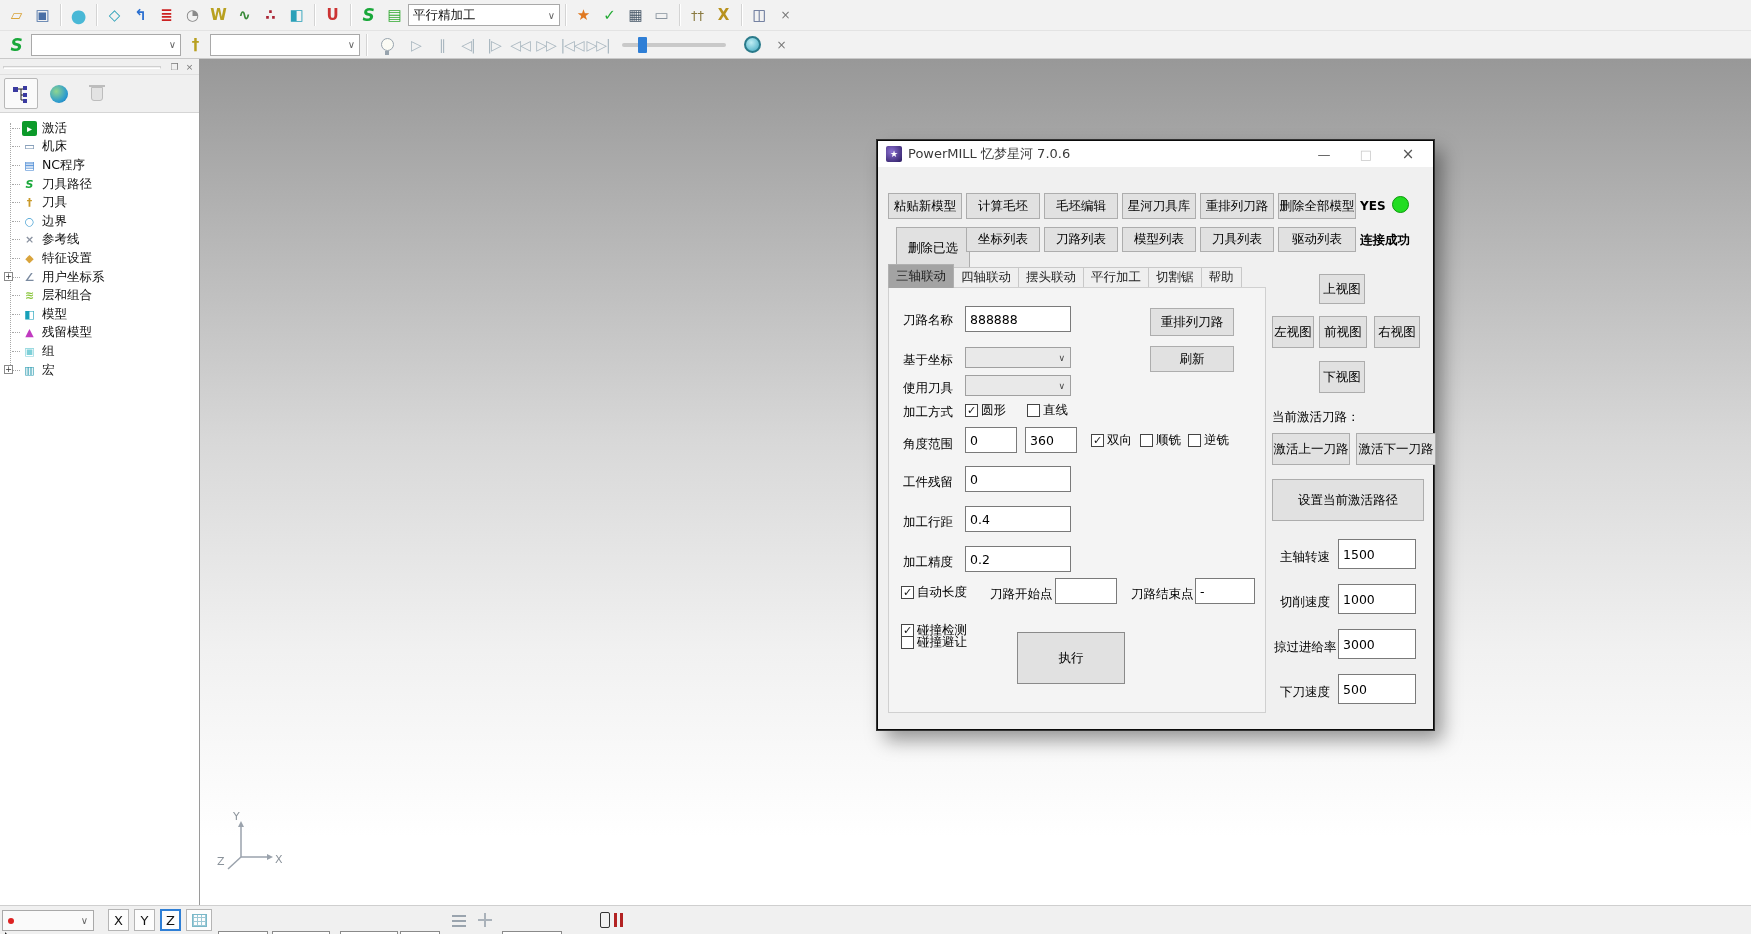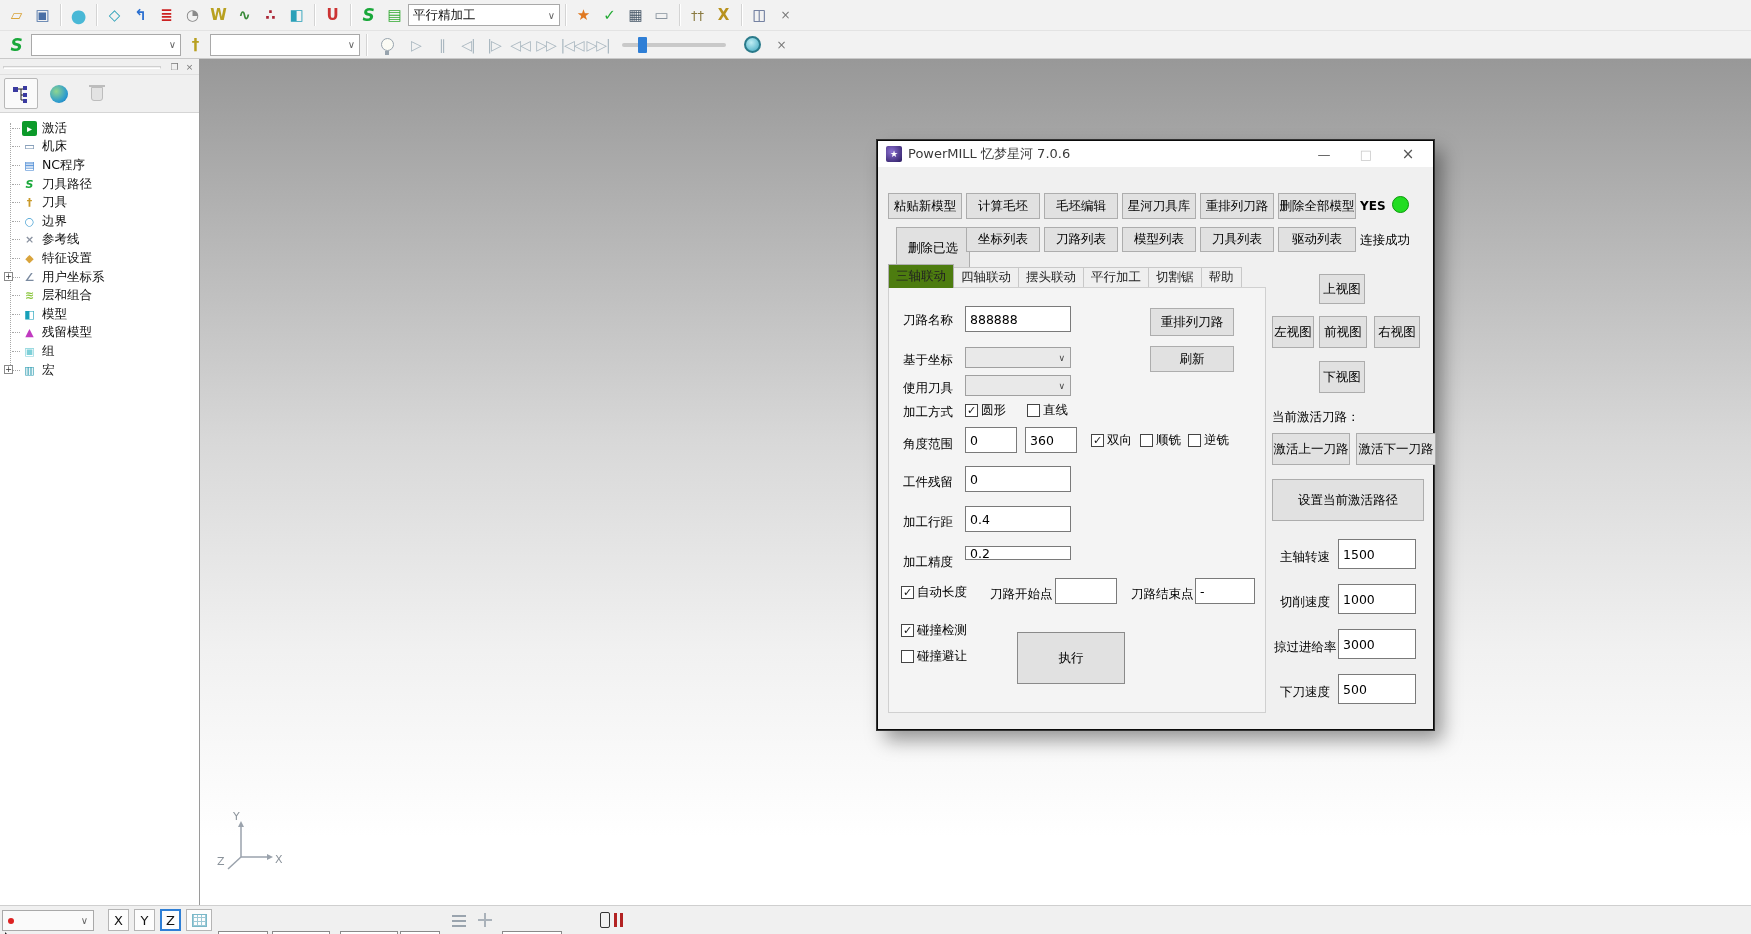--- a/index.html
+++ b/index.html
@@ -107,21 +107,21 @@
     align-items:center;padding-left:12px;gap:19px;border-bottom:1px solid #ececec;}
   .dlg-menu span{font-size:12.5px;color:#222;}
   .wbtn{position:absolute;background:#e1e1e1;border:1px solid #adadad;font-size:12.5px;color:#000;
     display:flex;align-items:center;justify-content:center;cursor:default;}
   .magenta{color:#ff00ff;font-weight:bold;}
   .ledgreen{position:absolute;width:17px;height:17px;border-radius:50%;background:#22dd22;border:1px solid #0a9a0a;}
   .tabs{position:absolute;left:10px;top:124px;height:23px;display:flex;align-items:flex-end;}
   .tab{height:21px;background:#efefef;border:1px solid #c8c8c8;border-left:none;font-size:12.5px;color:#222;
     display:flex;align-items:center;padding:0 7px;}
   .tab.first{border-left:1px solid #c8c8c8;}
-  .tab.active{height:24px;background:#4d7c0f;border:1px solid #b0b0b0;border-bottom:none;z-index:2;}
+  .tab.active{height:24px;background:#a3a3a3;border:1px solid #b0b0b0;border-bottom:none;z-index:2;}
   .content{position:absolute;left:10px;top:146px;width:378px;height:426px;background:#f4f4f4;border:1px solid #d0d0d0;}
   .lbl{position:absolute;font-size:12.5px;color:#000;white-space:nowrap;}
   .win{position:absolute;background:#fff;border:1px solid #7a7a7a;font-size:12.5px;color:#000;padding:0 4px;}
   input.win{outline:none;}
   .wsel{position:absolute;background:#e9e9e9;border:1px solid #a0a0a0;display:flex;align-items:center;}
   .wsel::after{content:"∨";margin-left:auto;margin-right:5px;font-size:9px;color:#444;}
   .chkrow{position:absolute;display:flex;align-items:center;gap:3px;}
   .chk{width:13px;height:13px;background:#fff;border:1.5px solid #444;display:inline-flex;
     align-items:center;justify-content:center;font-size:11px;color:#111;}
   .chk.on::after{content:"✓";}
@@ -340,21 +340,21 @@
     <div class="wbtn" style="left:400px;top:52px;width:78px;height:26px">删除全部模型</div>
     <span class="lbl magenta" style="left:482px;top:58px;font-size:12px">YES</span>
     <span class="ledgreen" style="left:514px;top:55px"></span>
 
     <div class="wbtn" style="left:18px;top:86px;width:74px;height:42px">删除已选</div>
     <div class="wbtn" style="left:88px;top:86px;width:74px;height:25px">坐标列表</div>
     <div class="wbtn" style="left:166px;top:86px;width:74px;height:25px">刀路列表</div>
     <div class="wbtn" style="left:244px;top:86px;width:74px;height:25px">模型列表</div>
     <div class="wbtn" style="left:322px;top:86px;width:74px;height:25px">刀具列表</div>
     <div class="wbtn" style="left:400px;top:86px;width:78px;height:25px">驱动列表</div>
-    <span class="lbl magenta" style="left:482px;top:91px;font-weight:normal">连接成功</span>
+    <span class="lbl magenta" style="left:482px;top:91px;font-weight:bold">连接成功</span>
 
     <div class="tabs">
       <div class="tab first active">三轴联动</div>
       <div class="tab">四轴联动</div>
       <div class="tab">摆头联动</div>
       <div class="tab">平行加工</div>
       <div class="tab">切割锯</div>
       <div class="tab">帮助</div>
     </div>
 
@@ -396,36 +396,36 @@
         <span class="chklbl">逆铣</span>
       </span>
 
       <span class="lbl" style="left:14px;top:186px">工件残留</span>
       <input class="win" style="left: 76px; top: 178px; width: 106px; height: 26px;" value="0">
 
       <span class="lbl" style="left:14px;top:226px">加工行距</span>
       <input class="win" style="left: 76px; top: 218px; width: 106px; height: 26px;" value="0.4">
 
       <span class="lbl" style="left:14px;top:266px">加工精度</span>
-      <input class="win" style="left: 76px; top: 258px; width: 106px; height: 14px;" value="0.2">
+      <input class="win" style="left: 76px; top: 258px; width: 106px; height: 26px;" value="0.2">
 
       <span class="chkrow" style="left:12px;top:296px">
         <span class="chk on"></span>
         <span class="chklbl">自动长度</span>
       </span>
       <span class="lbl" style="left:101px;top:298px">刀路开始点</span>
       <input class="win" style="left: 166px; top: 290px; width: 62px; height: 26px;" value="">
       <span class="lbl" style="left:242px;top:298px">刀路结束点</span>
       <input class="win" style="left: 306px; top: 290px; width: 60px; height: 26px;" value="-">
 
       <span class="chkrow" style="left:12px;top:334px">
         <span class="chk on"></span>
         <span class="chklbl">碰撞检测</span>
       </span>
-      <span class="chkrow" style="left:12px;top:360px">
+      <span class="chkrow" style="left:12px;top:346px">
         <span class="chk"></span>
         <span class="chklbl">碰撞避让</span>
       </span>
       <div class="wbtn" style="left:128px;top:344px;width:108px;height:52px;border-color:#8a8a8a">执行</div>
     </div>
 
     <div class="wbtn" style="left:441px;top:133px;width:46px;height:30px">上视图</div>
     <div class="wbtn" style="left:394px;top:175px;width:42px;height:32px">左视图</div>
     <div class="wbtn" style="left:441px;top:175px;width:48px;height:32px">前视图</div>
     <div class="wbtn" style="left:496px;top:175px;width:46px;height:32px">右视图</div>

